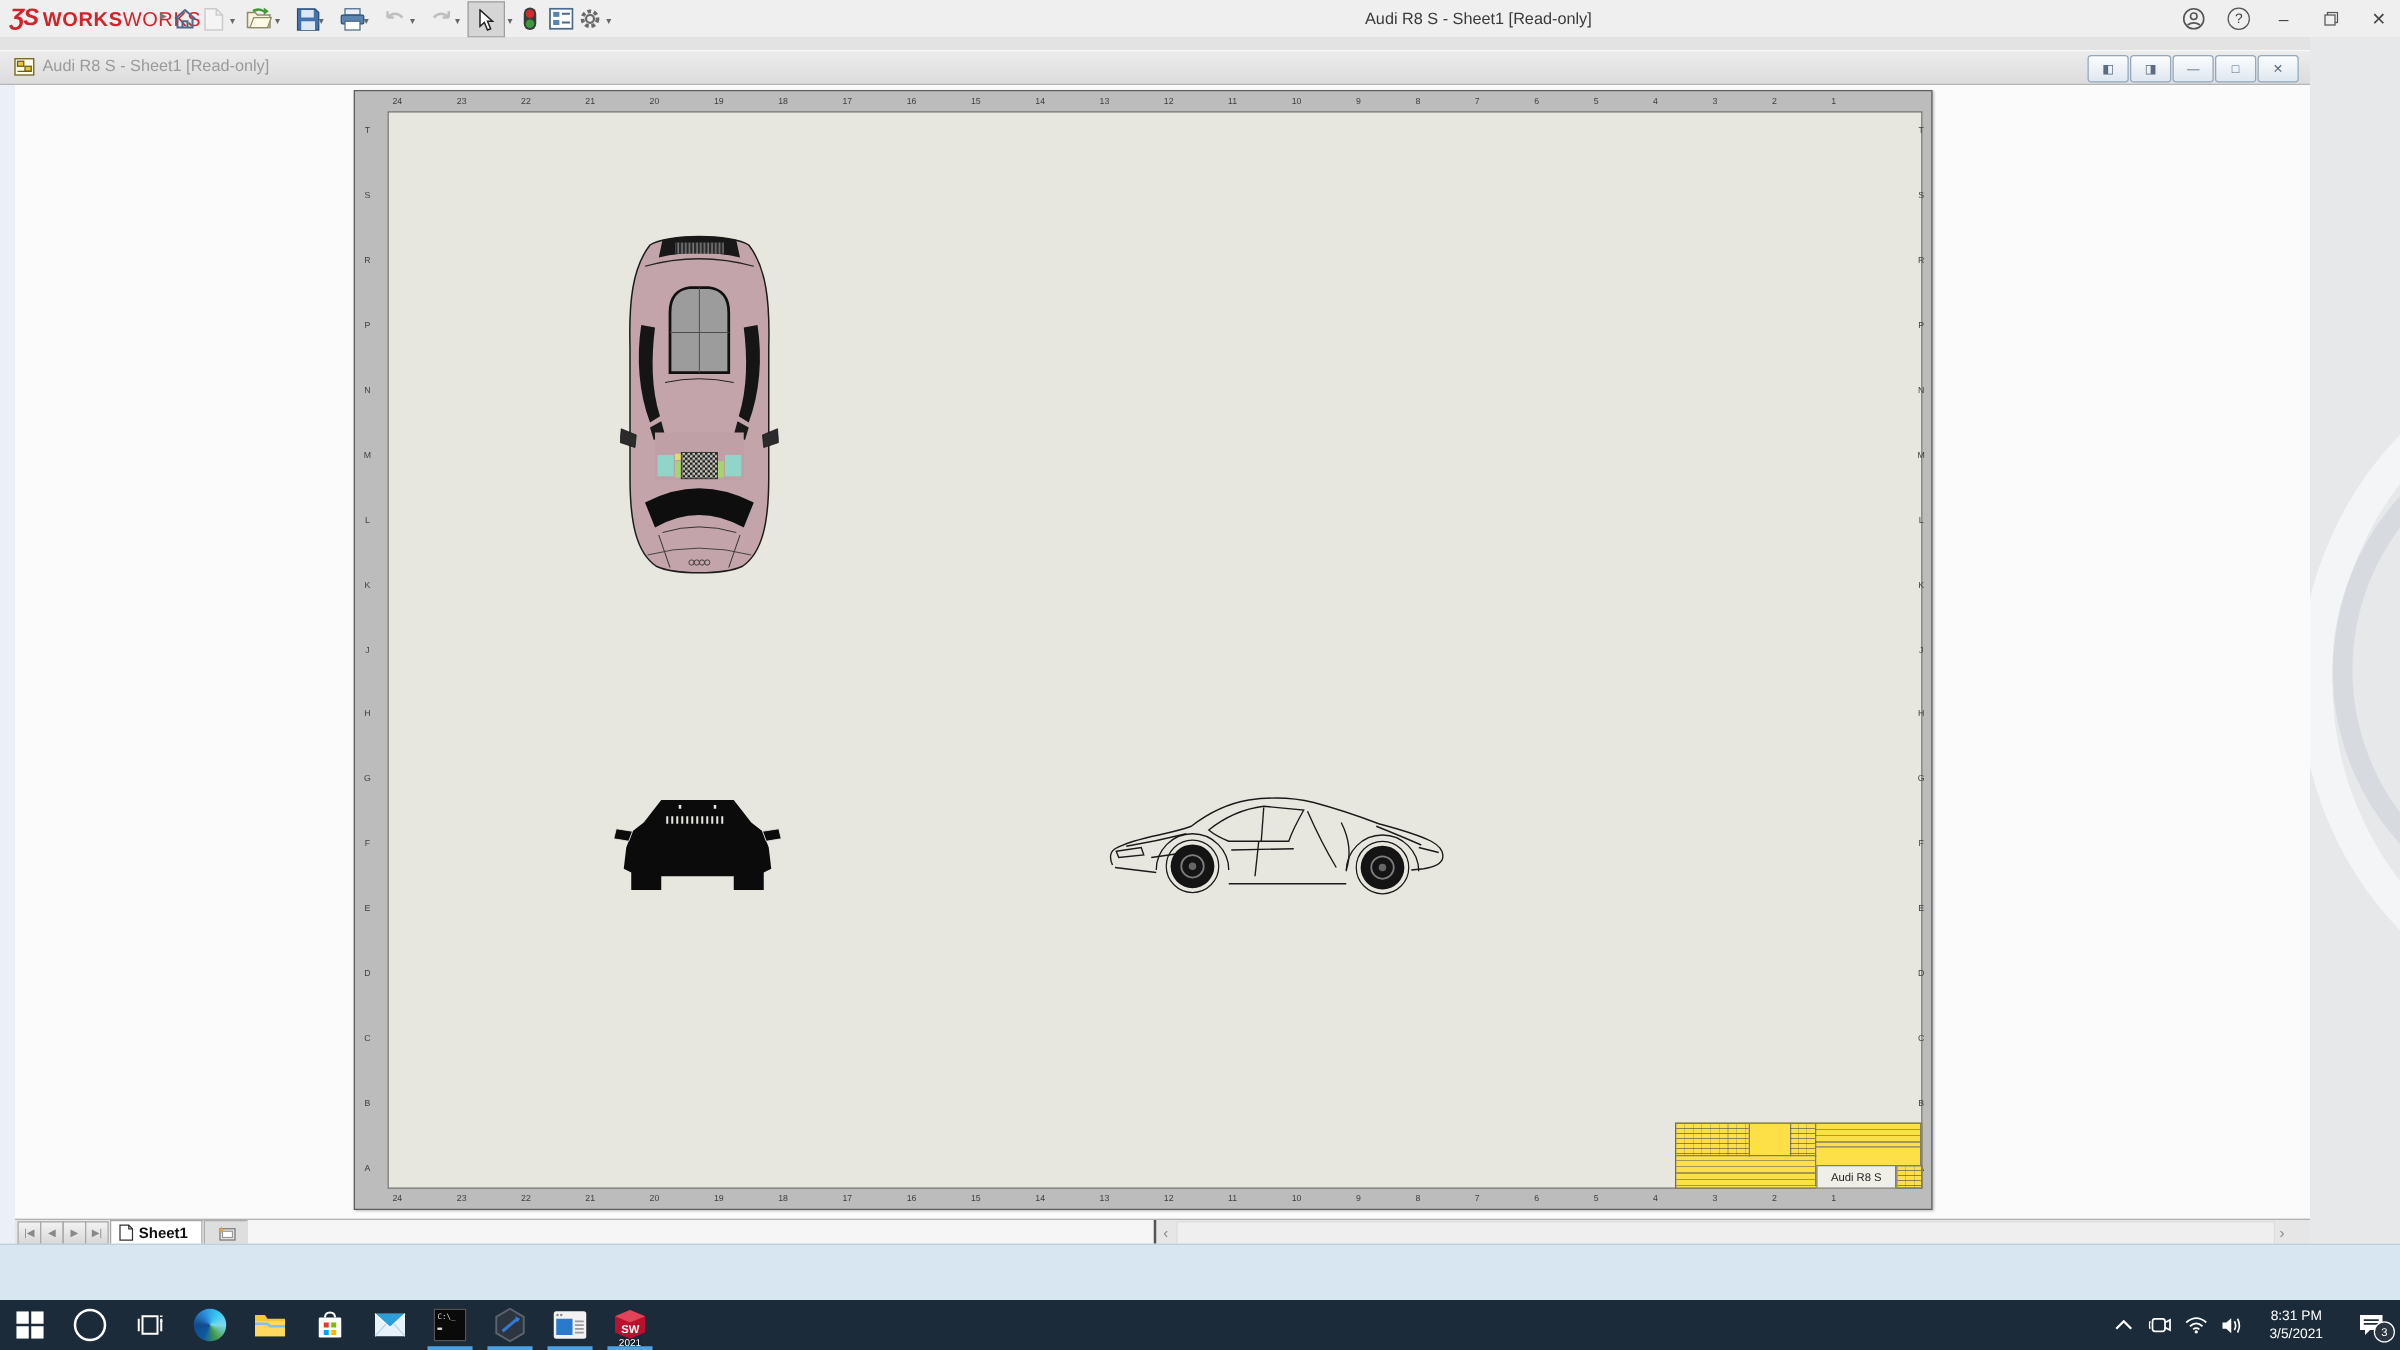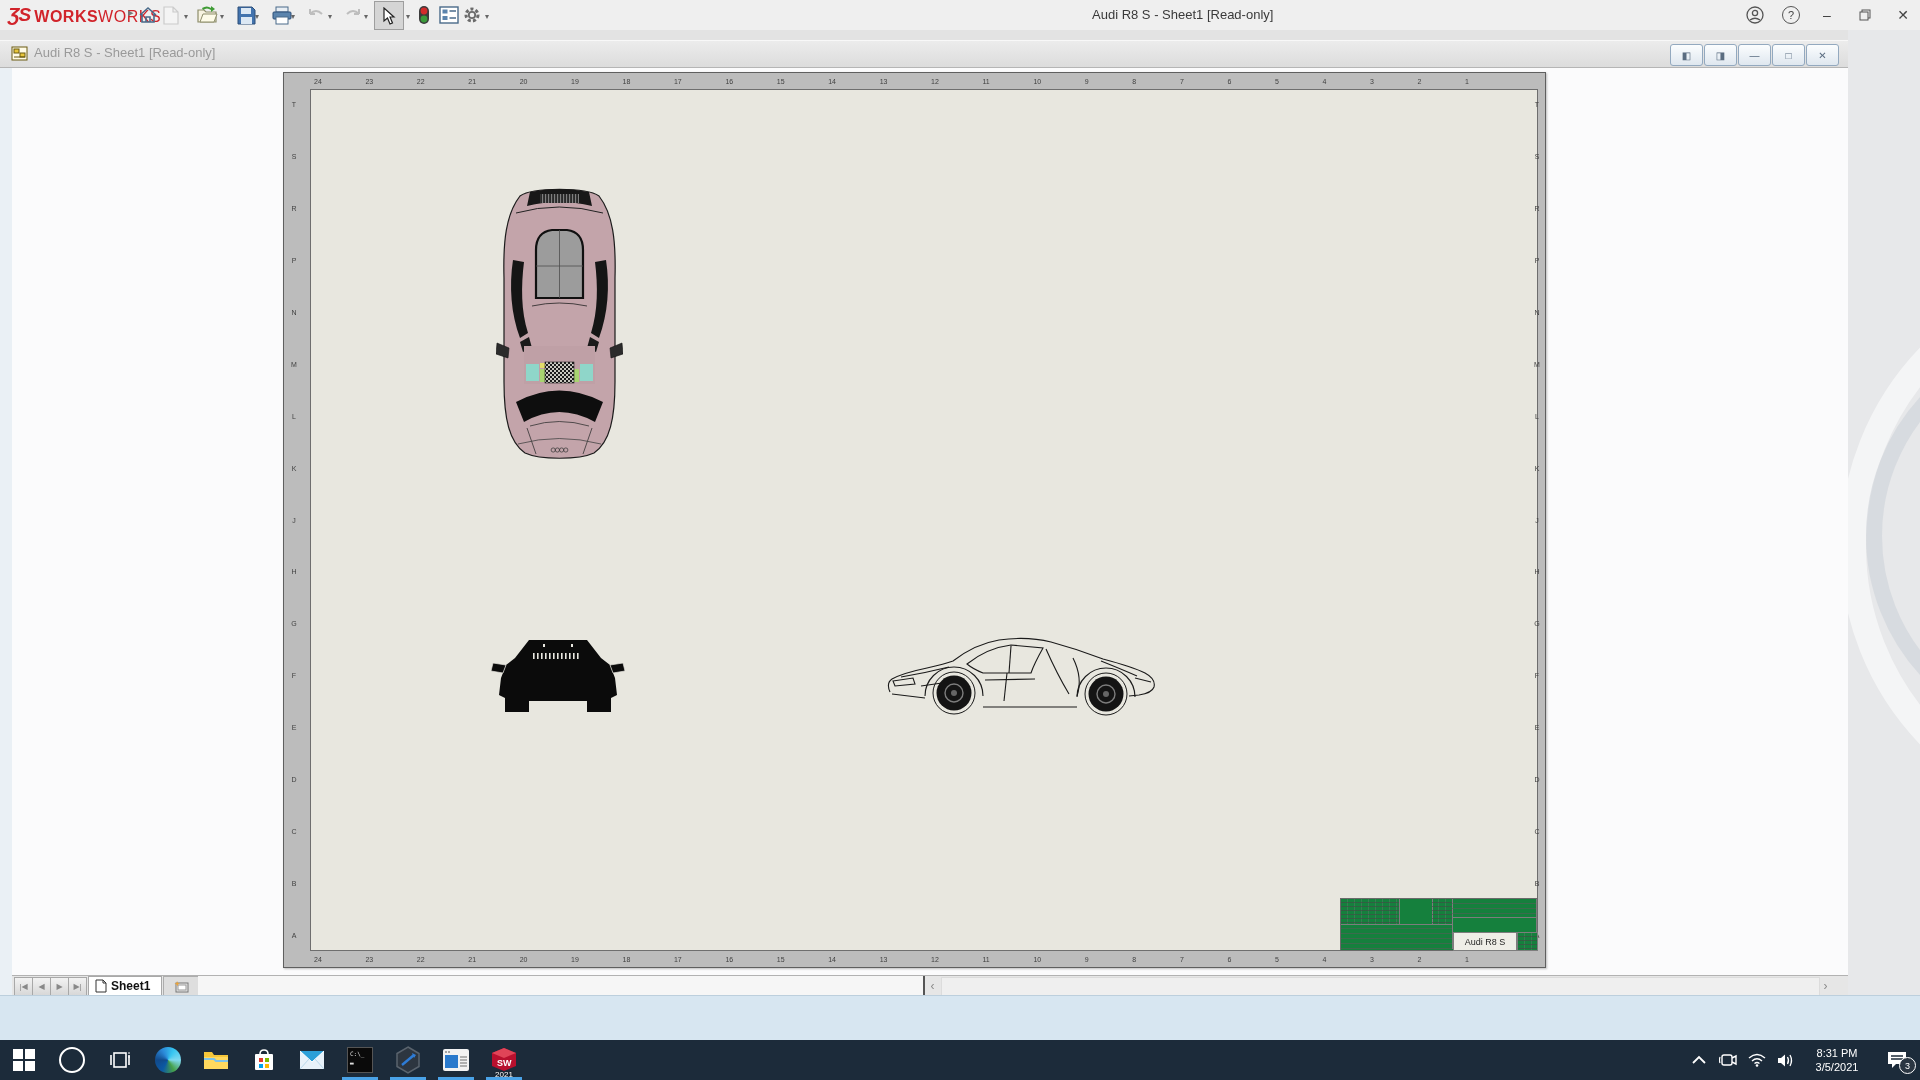--- a/index.html
+++ b/index.html
@@ -52,21 +52,21 @@
   .zone-row{position:absolute;left:30px;width:1155px;height:14px;display:flex;
     justify-content:space-between;font-size:7px;color:#3f3f3f;align-items:center;}
   .zone-col{position:absolute;width:18px;top:28px;height:838px;display:flex;flex-direction:column;
     justify-content:space-between;font-size:7px;color:#3f3f3f;text-align:center;}
   #zones-top{top:1px;}  #zones-bottom{bottom:1px;}
   #zones-left{left:1px;} #zones-right{right:-1px;}
   
   .view{position:absolute;}
   
   #tblock{position:absolute;right:7px;bottom:16px;width:196px;height:51px;border:1px solid #6a6a6a;
-    background:#15803d;font-size:9px;}
+    background:#fde047;font-size:9px;}
   .tb-cell{position:absolute;border-right:1px solid #7d7d7d;border-bottom:1px solid #7d7d7d;}
   .dashes{background:repeating-linear-gradient(to bottom,transparent 0 4px,rgba(90,90,90,.55) 4px 5px);}
   .microtext{background:
     repeating-linear-gradient(to bottom,transparent 0 3px,rgba(70,70,70,.6) 3px 4px),
     repeating-linear-gradient(to right,transparent 0 6px,rgba(120,120,120,.35) 6px 7px);}
   #tb-name{position:absolute;left:112px;top:33px;width:62px;height:17px;background:#efeee7;
     border:1px solid #7d7d7d;display:flex;align-items:center;justify-content:center;
     font-size:9px;color:#1f1f1f;}
   #tb-rev{position:absolute;left:176px;top:33px;width:19px;height:17px;border:1px solid #7d7d7d;}
   

